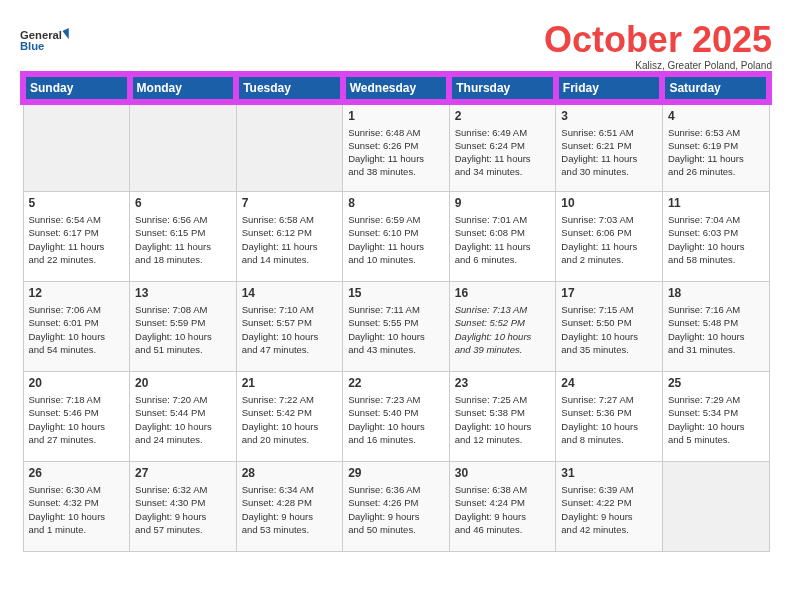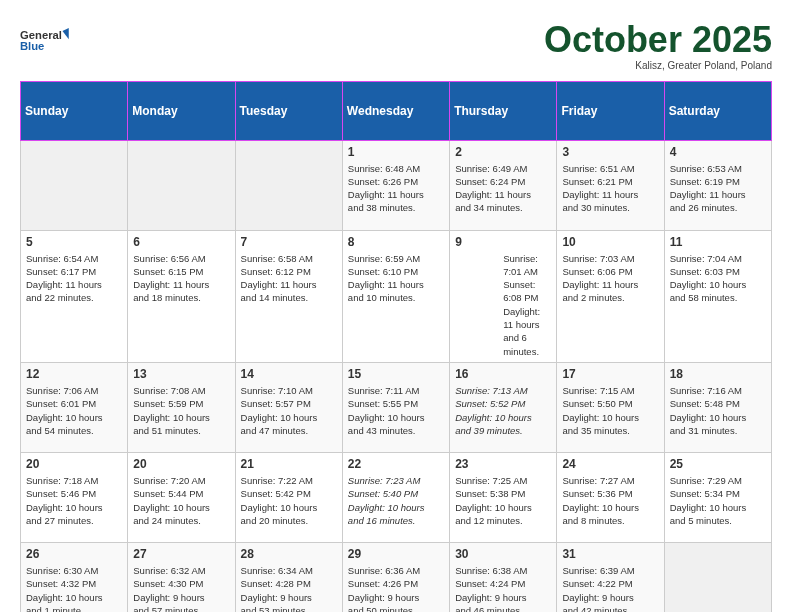--- a/index.html
+++ b/index.html
@@ -7,52 +7,52 @@
       font-family: Arial, sans-serif;
       background: #fff;
       width: 792px;
       min-height: 612px;
       padding: 20px;
     }
     .header {
       display: flex;
       align-items: flex-start;
       justify-content: space-between;
-      margin-bottom: 10px;
+      margin-bottom: 0;
     }
     .logo {
       display: flex;
       align-items: center;
     }
     .title-block {
       text-align: right;
     }
     .month-title {
       font-size: 36px;
       font-weight: bold;
-      color: #14532d;
+      color: #ef4444;
       line-height: 1.1;
     }
     .subtitle {
       font-size: 10px;
       color: #444;
     }
     table {
       width: 100%;
       border-collapse: collapse;
       table-layout: fixed;
     }
     thead tr th {
       background-color: #1a5fa8;
       color: #fff;
       font-size: 12px;
       font-weight: bold;
-      padding: 22px 4px;
+      padding: 4px 4px;
       text-align: left;
-      border: 1px solid #d946ef;
+      border: 6px solid #d946ef;
     }
     tbody tr td {
       border: 1px solid #ccc;
       vertical-align: top;
       padding: 4px 5px;
       font-size: 10px;
       color: #333;
       height: 90px;
     }
     .day-num {
@@ -164,21 +164,21 @@
         </td>
         <td>
           <span class="day-num">8</span>
           <div class="day-info" style="white-space: pre-line;">Sunrise: 6:59 AM
 Sunset: 6:10 PM
 Daylight: 11 hours
 and 10 minutes.</div>
         </td>
         <td>
           <span class="day-num">9</span>
-          <div class="day-info" style="white-space: pre-line; margin-left: 48px;">Sunrise: 7:01 AM
+          <div class="day-info" style="white-space: pre-line;">Sunrise: 7:01 AM
 Sunset: 6:08 PM
 Daylight: 11 hours
 and 6 minutes.</div>
         </td>
         <td>
           <span class="day-num">10</span>
           <div class="day-info" style="white-space: pre-line;">Sunrise: 7:03 AM
 Sunset: 6:06 PM
 Daylight: 11 hours
 and 2 minutes.</div>
@@ -259,21 +259,21 @@
         </td>
         <td>
           <span class="day-num">21</span>
           <div class="day-info" style="white-space: pre-line;">Sunrise: 7:22 AM
 Sunset: 5:42 PM
 Daylight: 10 hours
 and 20 minutes.</div>
         </td>
         <td>
           <span class="day-num">22</span>
-          <div class="day-info" style="white-space: pre-line; font-style: italic;">Sunrise: 7:23 AM
+          <div class="day-info" style="white-space: pre-line;">Sunrise: 7:23 AM
 Sunset: 5:40 PM
 Daylight: 10 hours
 and 16 minutes.</div>
         </td>
         <td>
           <span class="day-num">23</span>
           <div class="day-info" style="white-space: pre-line;">Sunrise: 7:25 AM
 Sunset: 5:38 PM
 Daylight: 10 hours
 and 12 minutes.</div>

